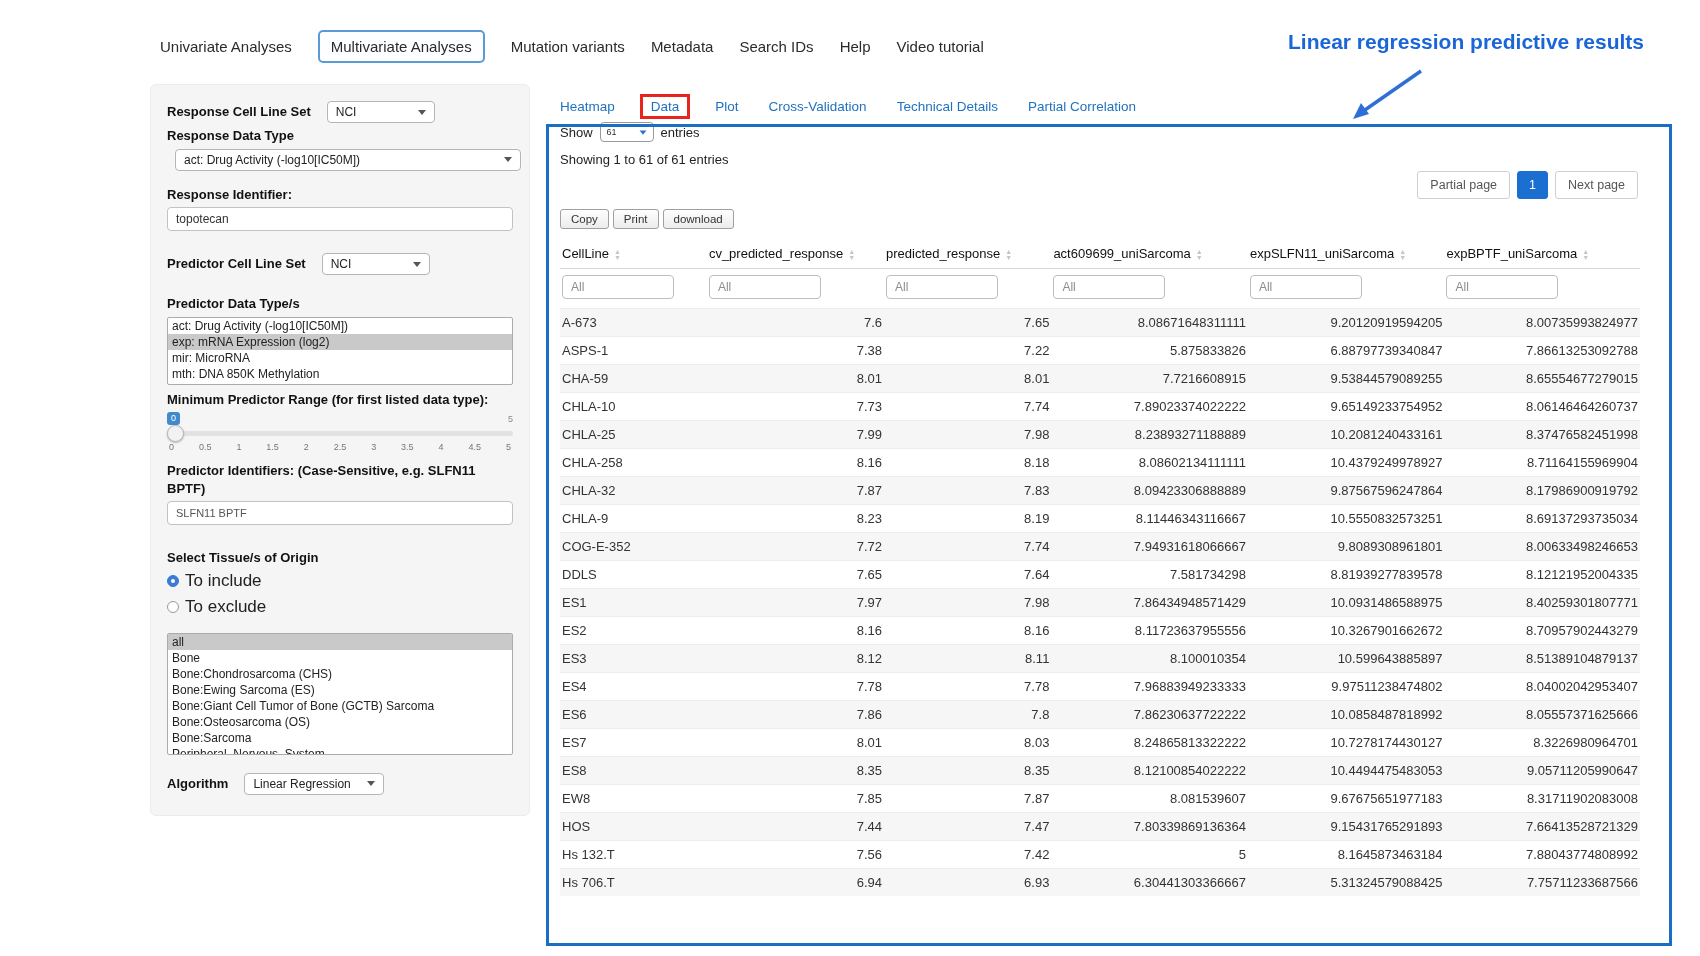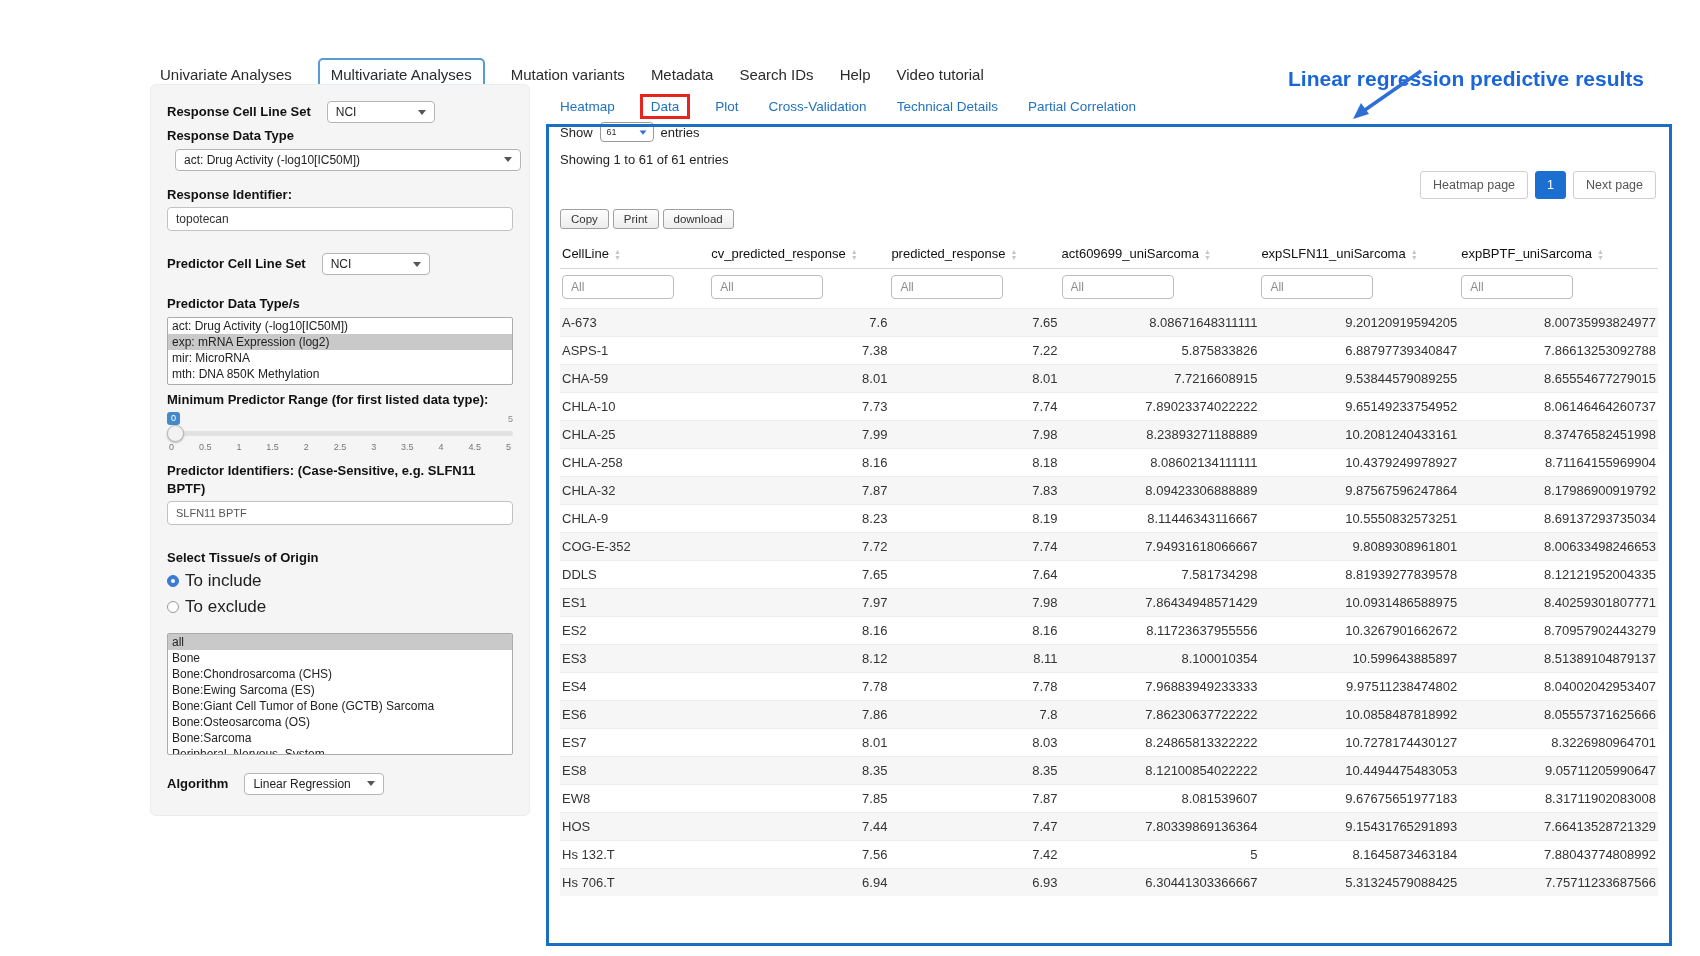--- a/index.html
+++ b/index.html
@@ -1,20 +1,20 @@
 <!DOCTYPE html>
 <html><head>
 <meta charset="utf-8">
 <style>
   html,body{margin:0;padding:0;}
   body{font-family:"Liberation Sans","DejaVu Sans",sans-serif;background:#fff;}
   .page{position:relative;width:1700px;height:956px;background:#fff;overflow:hidden;}
 
   
-  .topbar{position:absolute;top:30px;left:160px;right:56px;display:flex;justify-content:space-between;align-items:flex-end;margin-top:28px;}
+  .topbar{position:absolute;top:30px;left:160px;right:56px;display:flex;justify-content:space-between;align-items:flex-start;}
   .top-nav{display:flex;align-items:center;gap:26px;font-size:15px;color:#2b2b2b;}
   .nav-item{cursor:pointer;white-space:nowrap;padding:6px 0;}
   .nav-item.active{border:2px solid #5b9bd5;border-radius:5px;padding:6px 11px;background:#fdfeff;}
   .annot-title{font-size:21px;font-weight:bold;color:#1a66d9;white-space:nowrap;}
   .annot-arrow{position:absolute;left:1335px;top:66px;}
 
   
   .content{position:absolute;top:84px;left:150px;right:28px;bottom:6px;display:flex;gap:16px;align-items:flex-start;}
 
   
@@ -47,21 +47,21 @@
   .slider-track{position:absolute;top:17px;left:0;right:0;height:5px;background:#e2e2e2;border-radius:3px;}
   .slider-thumb{position:absolute;top:11px;left:0;width:15px;height:15px;border-radius:50%;background:#f2f2f2;border:1px solid #b5b5b5;box-shadow:0 1px 2px rgba(0,0,0,.25);}
   .slider-ticks{position:absolute;top:28px;left:2px;right:2px;display:flex;justify-content:space-between;font-size:9px;color:#777;}
 
   
   .main{flex:1;position:relative;align-self:stretch;min-width:0;}
   .tabs-row{display:flex;align-items:center;gap:30px;margin:8px 0 0 14px;font-size:13.5px;height:28px;}
   .tab{color:#1f72c0;cursor:pointer;white-space:nowrap;}
   .tab.red-boxed{border:3px solid #e8251c;padding:2px 8px;margin:0 -5px;}
   .blue-frame{position:absolute;top:40px;left:0;right:0;bottom:4px;border:3px solid #1a6fc4;pointer-events:none;z-index:20;}
-  .panel-inner{padding:2px 14px 0 14px;}
+  .panel-inner{padding:2px 32px 0 14px;}
   .show-row{display:flex;align-items:center;gap:7px;font-size:13px;color:#222;margin-bottom:10px;}
   .select-mini{display:inline-flex;align-items:center;justify-content:space-between;gap:5px;width:54px;height:20px;border:1px solid #9a9a9a;border-radius:4px;background:#fff;padding:0 6px;font-size:9px;color:#333;cursor:pointer;box-sizing:border-box;}
   .select-mini .caret{border-top-color:#2f6fd6;transform:scale(.85);}
   .showing-text{font-size:13px;color:#222;margin-bottom:2px;}
   .pagination{text-align:right;margin:4px 2px 10px 0;}
   .page-btn{font-family:inherit;font-size:12.5px;color:#555;background:#fff;border:1px solid #cfcfcf;border-radius:3px;padding:6px 12px;cursor:pointer;}
   .page-btn.current{background:#1b6fd1;border-color:#1b6fd1;color:#fff;padding:6px 11px;margin:0 7px;}
   .toolbar{display:flex;gap:4px;margin-bottom:10px;}
   .dt-btn{font-family:inherit;font-size:11.5px;color:#333;background:linear-gradient(#fefefe,#ececec);border:1px solid #a0a0a0;border-radius:3px;padding:3px 10px;cursor:pointer;}
 
@@ -226,21 +226,21 @@
           <span class="select-mini">
             <span>61</span>
             <span class="caret"></span>
           </span>
           <span>entries</span>
         </div>
 
         <div class="showing-text">Showing 1 to 61 of 61 entries</div>
 
         <div class="pagination">
-          <button class="page-btn">Heatmap page</button><button class="page-btn current">1</button><button class="page-btn">Next page</button>
+          <button class="page-btn">Partial page</button><button class="page-btn current">1</button><button class="page-btn">Next page</button>
         </div>
 
         <div class="toolbar" id="toolbarBtns">
             <button class="dt-btn">Copy</button>
             <button class="dt-btn">Print</button>
             <button class="dt-btn">download</button>
           </div>
 
         <table class="data">
           <colgroup>

